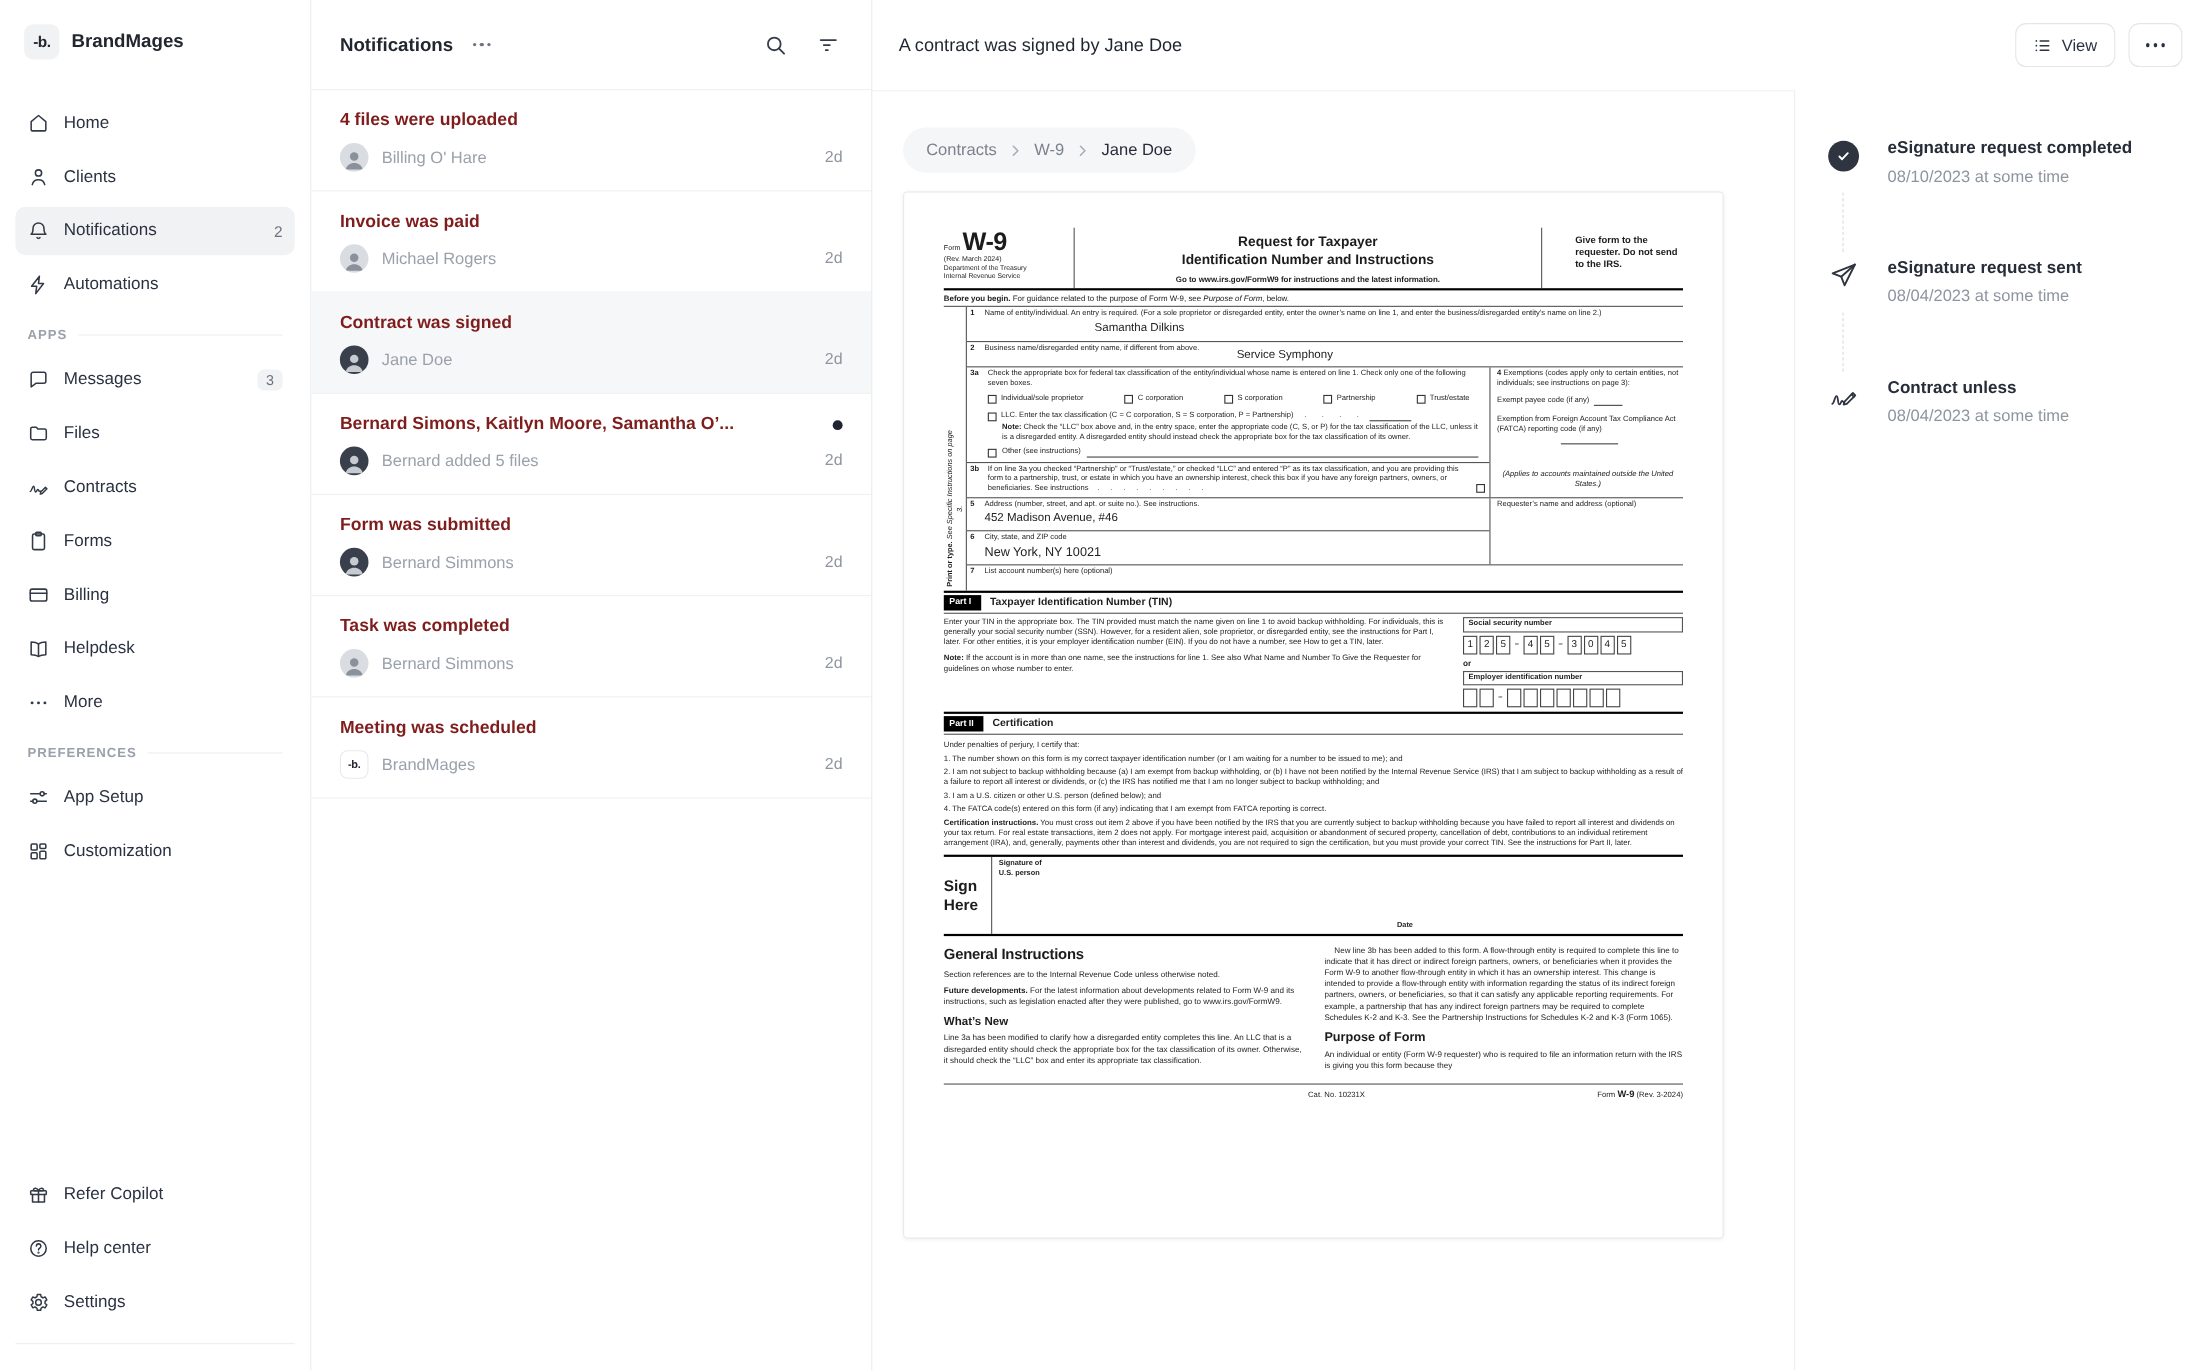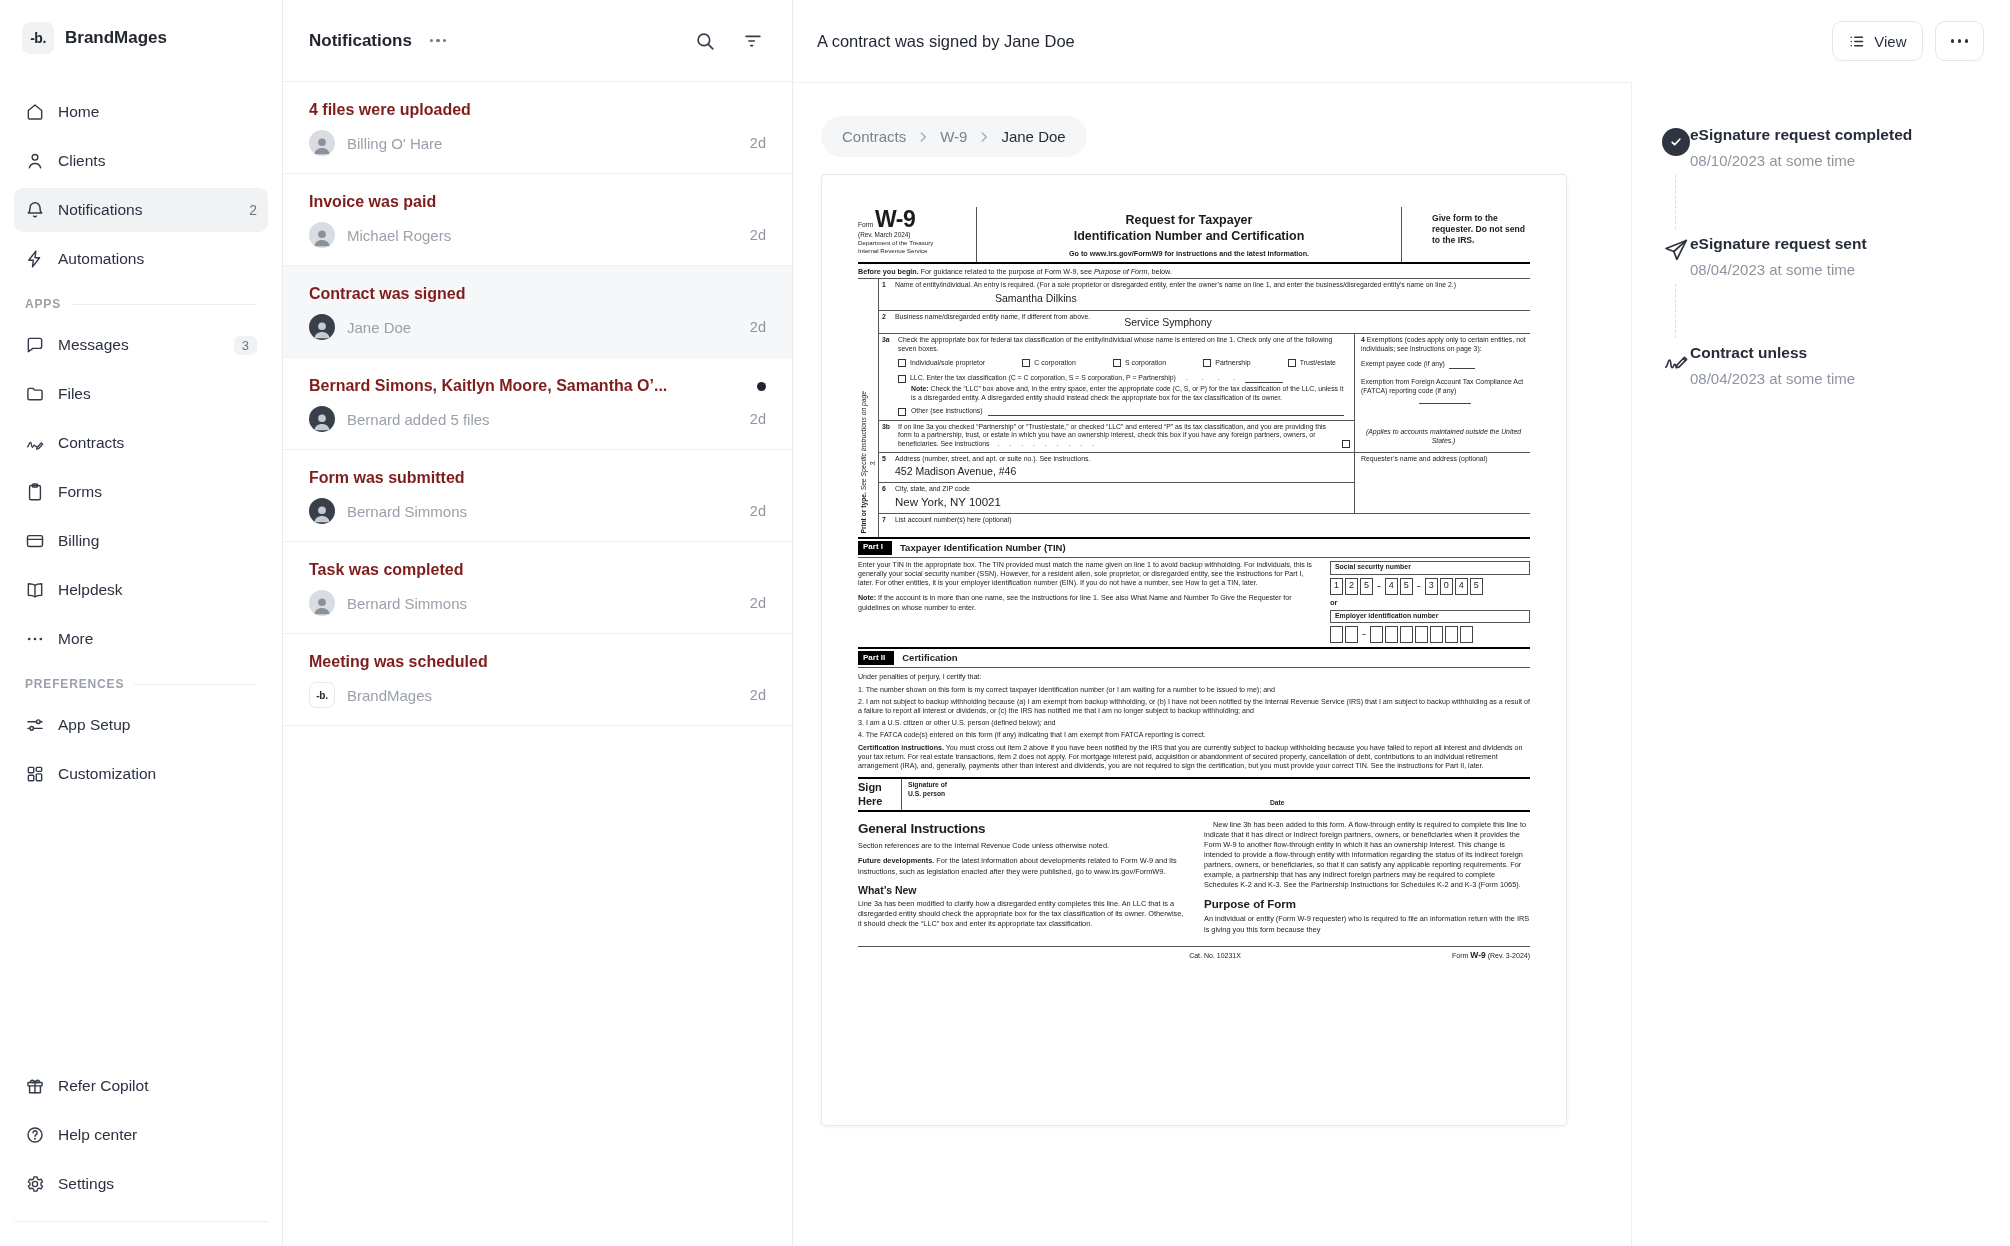--- a/index.html
+++ b/index.html
@@ -184,36 +184,36 @@
   .tin-cell {
     width:13px; height:17px; border:1px solid #444;
     display:flex; align-items:center; justify-content:center;
     font-size:9px;
   }
   .tin-dash { padding:0 2px; font-weight:bold; }
   .tin-or { font-weight:bold; font-size:7.5px; margin:3px 0 2px 0; }
   .w9-cert { padding:2px 0 4px 0; font-size:7.1px; }
   .w9-cert p { margin-top:3px; }
   .w9-signrow { display:flex; border-top:2.5px solid #000; border-bottom:2.5px solid #000; margin-top:2px; }
-  .sign-here { width:44px; flex:0 0 44px; font-weight:bold; font-size:11px; line-height:1.2; padding:2px 0; border-right:1px solid #555; }
+  .sign-here { width:44px; flex:0 0 44px; font-weight:bold; font-size:14px; line-height:1.2; padding:18px 0; border-right:1px solid #555; }
   .sign-mid { flex:1; padding:2px 6px; font-weight:bold; font-size:6.7px; line-height:1.3; }
   .sign-date { width:260px; flex:0 0 260px; font-weight:bold; font-size:6.7px; padding:2px 0; display:flex; align-items:flex-end; }
   .w9-gi { display:flex; gap:20px; margin-top:8px; }
   .gi-col { flex:1; font-size:7.35px; line-height:1.38; }
   .gi-title { font-size:13.5px; font-weight:bold; margin-bottom:3px; letter-spacing:-0.2px; }
   .gi-sub { font-size:10.5px; font-weight:bold; margin:6px 0 2px 0; }
   .gi-col p { margin-bottom:5px; }
   .gi-indent { text-indent:9px; }
   .w9-footer { border-top:1px solid #555; margin-top:6px; padding-top:3px; display:flex; align-items:baseline; font-size:7px; }
   .w9-cat { flex:1; text-align:center; padding-left:120px; }
   .w9-ffname { font-weight:bold; font-size:8.5px; }
 
   
   .timeline { width:378px; flex:0 0 378px; padding:44px 20px 0 30px; }
-  .tl-event { display:flex; }
+  .tl-event { display:flex; gap:26px; }
   .tl-iconcol { width:28px; flex:0 0 28px; display:flex; justify-content:center; align-items:flex-start; }
   .tl-check {
     width:28px; height:28px; border-radius:50%; background:#2e3440;
     display:flex; align-items:center; justify-content:center; margin-top:2px;
   }
   .tl-check svg { width:14px; height:14px; color:#fff; }
   .tl-outline { width:26px; height:26px; color:#2e3440; margin-top:2px; }
   .tl-text .tl-title { font-size:15.5px; font-weight:600; color:#262c38; }
   .tl-text .tl-date { font-size:15px; color:#8e95a0; margin-top:8px; }
   .tl-conn { border-left:1.5px dashed #d8dbe0; height:54px; margin:6px 0 6px 13px; }
@@ -586,21 +586,21 @@
         <div class="w9-hdr">
           <div class="w9-hdr-l">
             <div><span class="w9-formword">Form</span>
             <span class="w9-bigname">W-9</span></div>
             <div class="w9-rev">(Rev. March 2024)</div>
             <div class="w9-dept">Department of the Treasury</div>
             <div class="w9-dept">Internal Revenue Service</div>
           </div>
           <div class="w9-hdr-c">
             <div class="w9-title">Request for Taxpayer</div>
-            <div class="w9-title">Identification Number and Certification</div>
+            <div class="w9-title">Identification Number and Instructions</div>
             <div class="w9-subtitle">Go to www.irs.gov/FormW9 for instructions and the latest information.</div>
           </div>
           <div class="w9-hdr-r">
             <div class="w9-give">Give form to the requester. Do not send to the IRS.</div>
           </div>
         </div>
 
         <div class="w9-before">
           <span class="b">Before you begin.</span><span> For guidance related to the purpose of Form W-9, see </span><span class="i">Purpose of Form</span><span>, below.</span>
         </div>

